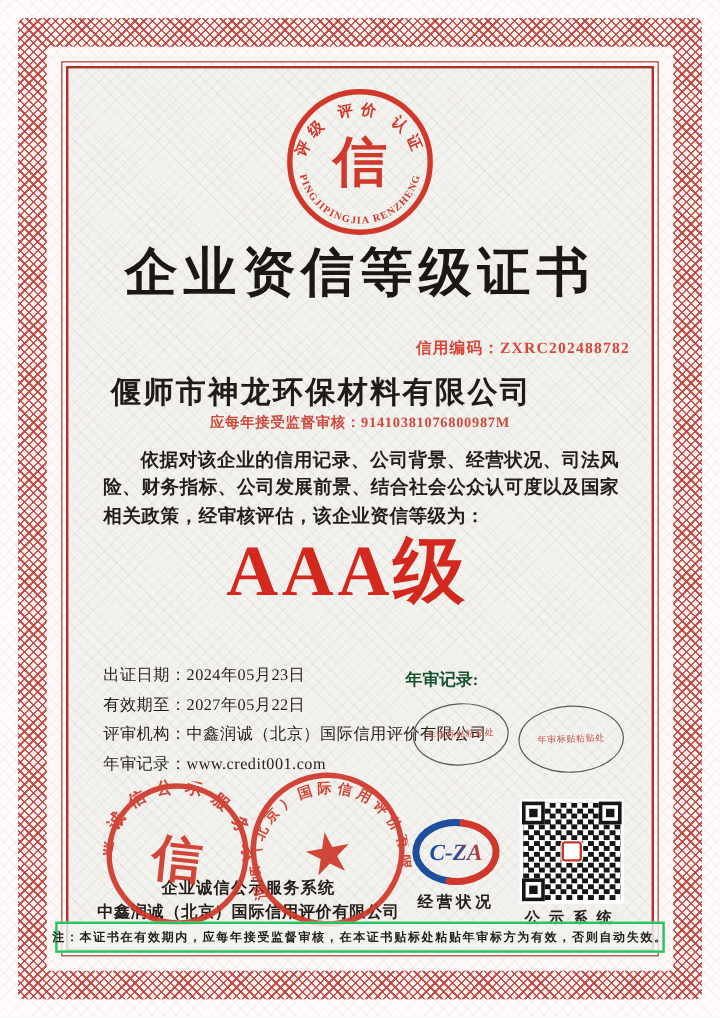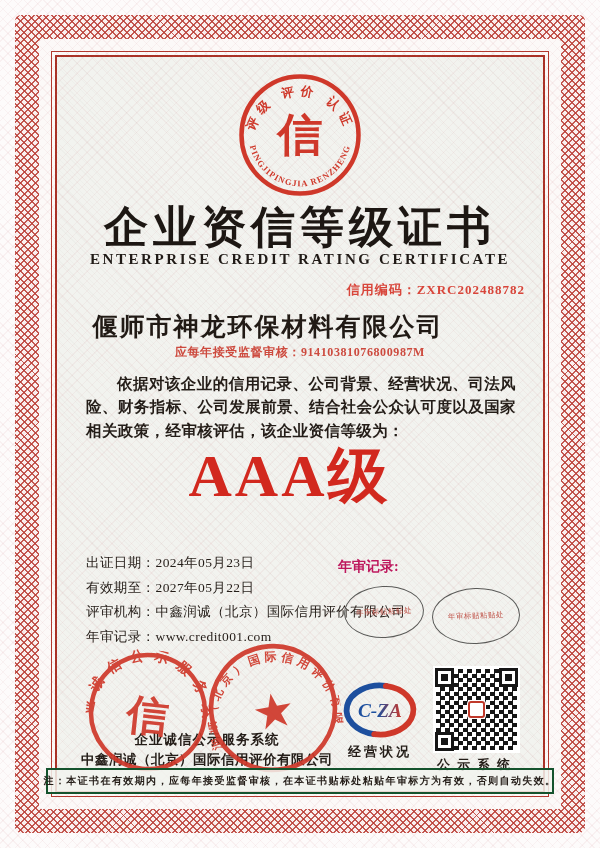--- a/index.html
+++ b/index.html
@@ -49,21 +49,21 @@
 
   .body-par { left:86px; top:372px; width:430px; font-size:15.5px; font-weight:bold;
     color:#241d18; line-height:1.5; text-indent:2em; text-align:justify; letter-spacing:0.4px; }
 
   .rating { left:0; top:436px; width:579px; text-align:center;
     font-size:60px; font-weight:bold; color:#d2281e; letter-spacing:3px; }
 
   .details { left:86px; top:551px; width:300px; }
   .details .row { font-size:13.5px; font-weight:normal; color:#241d18; line-height:24.5px; letter-spacing:0.4px; white-space:nowrap; }
 
-  .annual-label { left:338px; top:558px; font-size:14px; font-weight:bold; color:#be185d; }
+  .annual-label { left:338px; top:558px; font-size:14px; font-weight:bold; color:#14532d; }
   .sticker { border:1.6px solid #5a5a58; border-radius:50%;
     display:flex; align-items:center; justify-content:center; }
   .sticker-1 { left:344px; top:586px; width:80px; height:52px; transform:rotate(-3deg); }
   .sticker-2 { left:432px; top:588px; width:88px; height:56px; transform:rotate(-2deg); }
   .sticker span { font-size:7.5px; color:#c0544a; letter-spacing:0.5px; }
 
   
   .seal-left  { left:86px;  top:650px; width:124px; height:124px; opacity:0.92; transform:rotate(6deg); z-index:3; }
   .seal-right { left:206px; top:641px; width:134px; height:134px; opacity:0.92; transform:rotate(-10deg); z-index:3; }
   .caption-1 { left:52px; top:731px; width:310px; text-align:center; z-index:2;
@@ -84,21 +84,21 @@
   .finder { position:absolute; width:19px; height:19px; border:3px solid #161616; background:#fff; }
   .finder::after { content:""; position:absolute; inset:3px; background:#161616; }
   .f-tl { left:2px; top:2px; } .f-tr { right:2px; top:2px; } .f-bl { left:2px; bottom:2px; }
   .qr-center { position:absolute; left:34px; top:34px; width:19px; height:19px;
     background:#fff; border-radius:4px; display:flex; align-items:center; justify-content:center; }
   .qr-center::after { content:""; width:13px; height:13px; border:2.5px solid #c0392b;
     border-radius:3px; background:#fff; }
   .qr-label { left:418px; top:756px; width:118px; text-align:center;
     font-size:13px; font-weight:bold; color:#241d18; letter-spacing:7px; z-index:2; }
 
-  .footer-note { left:46px; top:768px; width:508px; height:26px; border:2px solid #14532d;
+  .footer-note { left:46px; top:768px; width:508px; height:26px; border:2px solid #22c55e;
     display:flex; align-items:center; justify-content:center; z-index:4; background:rgba(242,243,239,0.85); }
   .footer-note span { font-size:10px; font-weight:bold; color:#241d18; letter-spacing:1.4px; white-space:nowrap; }
 
   svg text { font-family:"Liberation Serif","DejaVu Serif",serif; }
 </style>
 </head>
 <body>
 
 <div class="page">
   <div class="band"></div>
@@ -118,21 +118,20 @@
       <text font-size="14" font-weight="bold" fill="#cf382a" letter-spacing="6">
         <textPath href="#arcTop" startOffset="50%" text-anchor="middle">评级 评价 认证</textPath>
       </text>
       <text font-size="9.5" font-weight="bold" fill="#cf382a" letter-spacing="1.2">
         <textPath href="#arcBot" startOffset="50%" text-anchor="middle">PINGJIPINGJIA RENZHENG</textPath>
       </text>
       <text x="70" y="87" font-size="50" font-weight="bold" fill="#cf382a" text-anchor="middle">信</text>
     </svg>
 
     <div class="abs cert-title">企业资信等级证书</div>
-    <div class="abs cert-subtitle">ENTERPRISE CREDIT RATING CERTIFICATE</div>
     <div class="abs credit-code"><span>信用编码：</span><span>ZXRC202488782</span></div>
 
     <div class="abs company-name">偃师市神龙环保材料有限公司</div>
     <div class="abs uscc"><span>应每年接受监督审核：</span><span>91410381076800987M</span></div>
 
     <div class="abs body-par">依据对该企业的信用记录、公司背景、经营状况、司法风险、财务指标、公司发展前景、结合社会公众认可度以及国家相关政策，经审核评估，该企业资信等级为：</div>
     <div class="abs rating">AAA级</div>
 
     <div class="abs details">
       <div class="row"><span>出证日期：</span><span>2024年05月23日</span></div>

